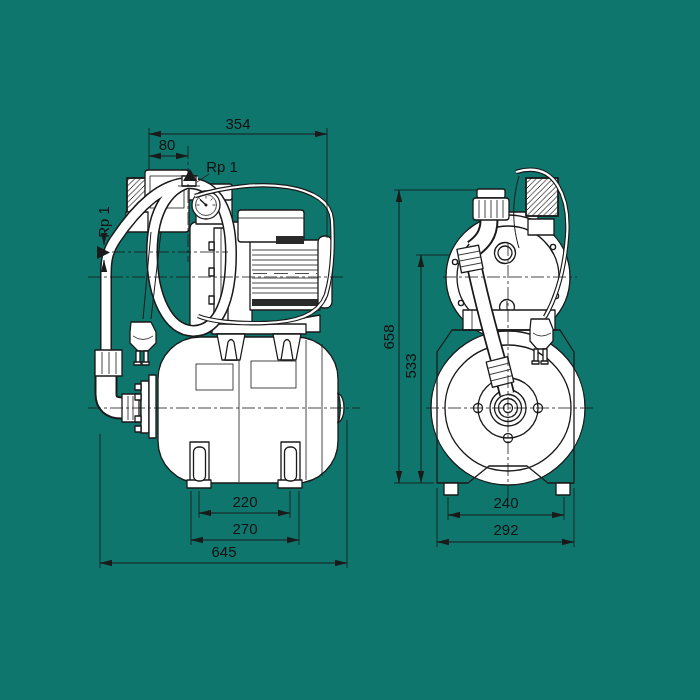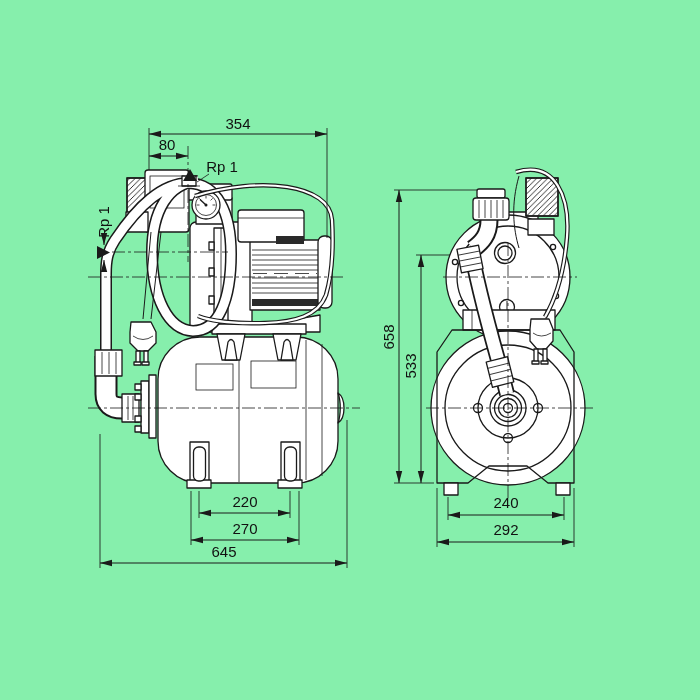--- a/index.html
+++ b/index.html
@@ -1,16 +1,16 @@
 <!DOCTYPE html>
 <html><head>
 <meta charset="utf-8">
 <style>
   html,body{margin:0;padding:0;background:#fff;}
-  .stage{width:700px;height:700px;background:#86efac;position:relative;font-family:"Liberation Sans",sans-serif;}
+  .stage{width:700px;height:700px;background:#0f766e;position:relative;font-family:"Liberation Sans",sans-serif;}
   svg{display:block;}
   .ol  {fill:#fff;stroke:#1a1a1a;stroke-width:1.3;stroke-linejoin:round;}
   .ol2 {fill:none;stroke:#1a1a1a;stroke-width:1.3;stroke-linejoin:round;}
   .thin{fill:none;stroke:#1a1a1a;stroke-width:0.8;}
   .fin {stroke:#1a1a1a;stroke-width:0.8;}
   .dark{fill:#2a2a2a;stroke:none;}
   .dim {fill:none;stroke:#1a1a1a;stroke-width:1;}
   .dimext{fill:none;stroke:#1a1a1a;stroke-width:0.85;}
   .cl  {fill:none;stroke:#1a1a1a;stroke-width:0.8;stroke-dasharray:13 3 3 3;}
   .hose-o{fill:none;stroke:#1a1a1a;stroke-width:12;}

